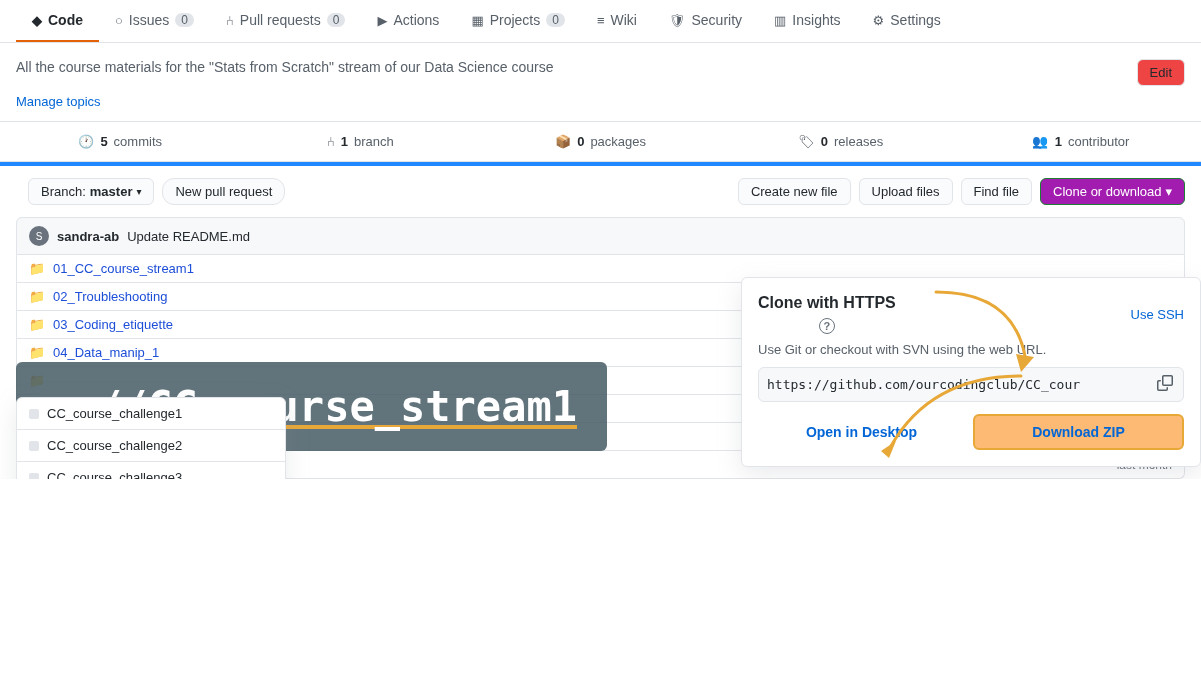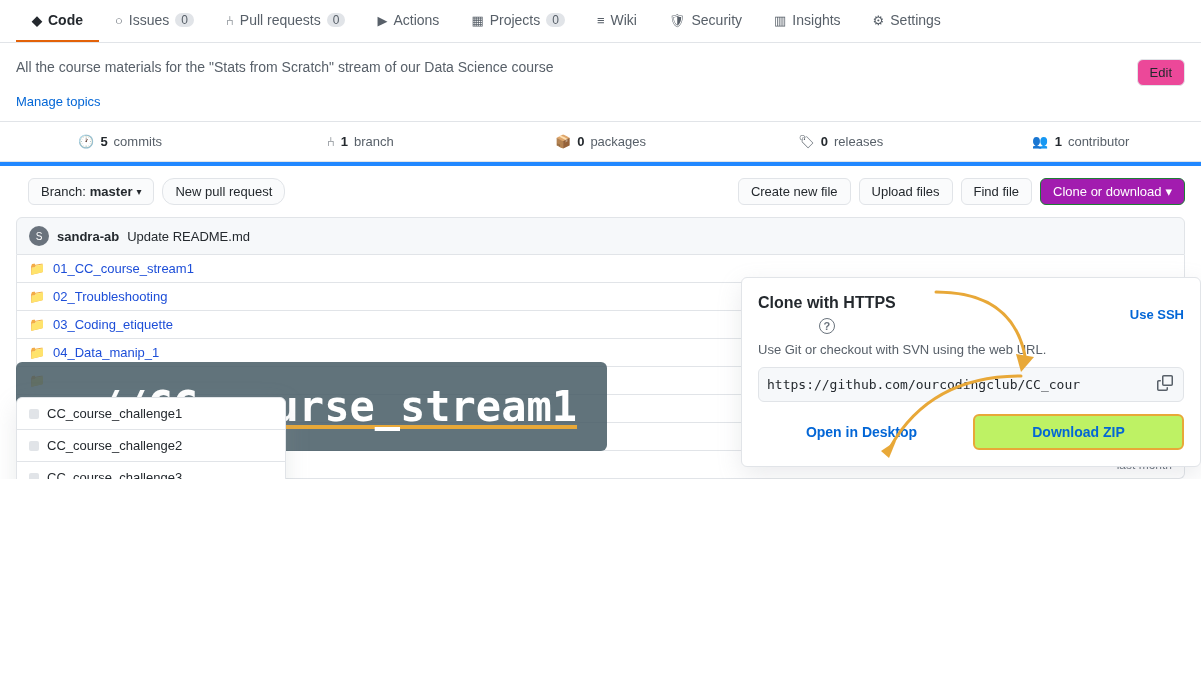--- a/index.html
+++ b/index.html
@@ -42,21 +42,21 @@
     
     .repo-info {
       padding: 16px 16px 8px 16px;
       display: flex;
       align-items: flex-start;
       justify-content: space-between;
     }
     .repo-description { color: #586069; font-size: 14px; flex: 1; }
     .edit-btn {
       border: 1px solid #e1e4e8;
-      background: #ec4899;
+      background: #ef4444;
       border-radius: 6px;
       padding: 5px 12px;
       font-size: 13px;
       cursor: pointer;
       color: #24292e;
       margin-left: 16px;
       white-space: nowrap;
     }
     .manage-topics {
       padding: 0 16px 12px 16px;
@@ -241,21 +241,21 @@
       margin-bottom: 8px;
     }
     .clone-title {
       font-size: 16px;
       font-weight: 600;
       display: flex;
       align-items: center;
       gap: 6px;
       flex-direction: column;
     }
-    .use-ssh-link { color: #0366d6; font-size: 13px; cursor: pointer; font-weight: bold; }
+    .use-ssh-link { color: #0366d6; font-size: 13px; cursor: pointer; }
     .clone-description { color: #586069; font-size: 13px; margin-bottom: 10px; }
     .clone-url-row {
       display: flex;
       align-items: center;
       gap: 4px;
       border: 1px solid #e1e4e8;
       border-radius: 6px;
       padding: 5px 8px;
       margin-bottom: 12px;
       background: #f6f8fa;
@@ -289,21 +289,21 @@
       font-size: 14px;
       font-weight: 700;
       cursor: pointer;
       padding: 8px;
       text-align: center;
     }
     .download-zip-btn {
       flex: 1;
       border: 2px solid #e8a838;
       border-radius: 6px;
-      background: #bef264;
+      background: #fdba74;
       color: #0366d6;
       font-size: 14px;
       font-weight: 600;
       cursor: pointer;
       padding: 8px;
       text-align: center;
     }
 
     
     .big-overlay {

